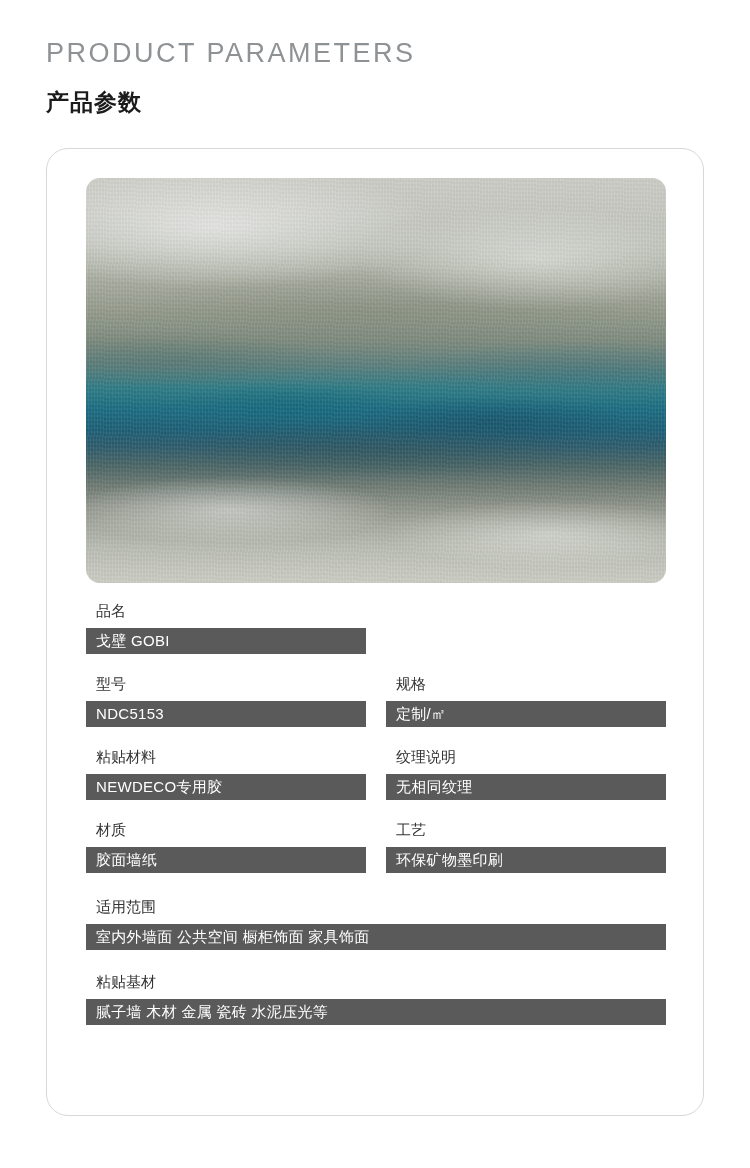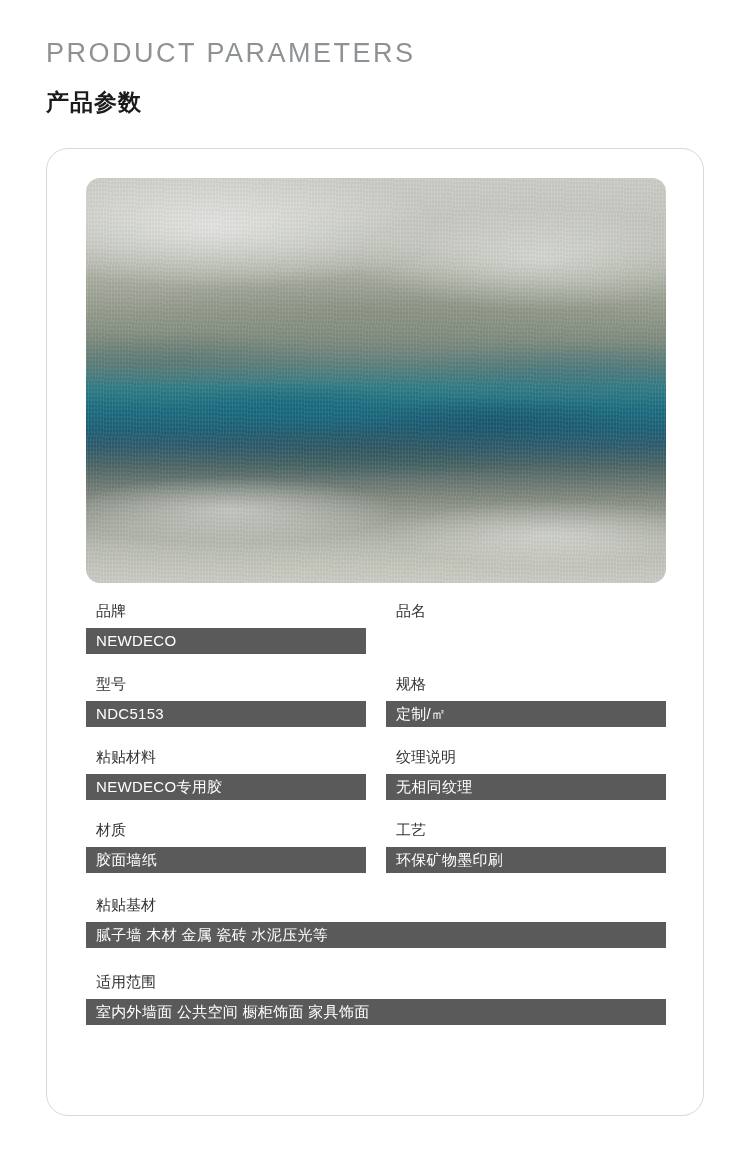--- a/index.html
+++ b/index.html
@@ -168,25 +168,22 @@
       <div class="img-layer img-base"></div>
       <div class="img-layer img-cloud1"></div>
       <div class="img-layer img-cloud2"></div>
       <div class="img-layer img-noise"></div>
     </div>
 
     <div class="params">
 
       <div class="row">
         <div class="cell">
-          <div class="label">品牌</div>
-          <div class="value">NEWDECO</div>
-        </div>
-        <div class="cell">
           <div class="label">品名</div>
+          <div class="value">戈壁 GOBI</div>
         </div>
       </div>
 
       <div class="row">
         <div class="cell">
           <div class="label">型号</div>
           <div class="value">NDC5153</div>
         </div>
         <div class="cell">
           <div class="label">规格</div>
@@ -206,32 +203,32 @@
       </div>
 
       <div class="row">
         <div class="cell">
           <div class="label">材质</div>
           <div class="value">胶面墙纸</div>
         </div>
         <div class="cell">
           <div class="label">工艺</div>
           <div class="value">环保矿物墨印刷</div>
+        </div>
+      </div>
+
+      <div class="row" style="margin-top:24px;">
+        <div class="cell full">
+          <div class="label">适用范围</div>
+          <div class="value">室内外墙面 公共空间 橱柜饰面 家具饰面</div>
         </div>
       </div>
 
       <div class="row" style="margin-top:22px;">
         <div class="cell full">
           <div class="label">粘贴基材</div>
           <div class="value">腻子墙 木材 金属 瓷砖 水泥压光等</div>
         </div>
       </div>
 
-      <div class="row" style="margin-top:24px;">
-        <div class="cell full">
-          <div class="label">适用范围</div>
-          <div class="value">室内外墙面 公共空间 橱柜饰面 家具饰面</div>
-        </div>
-      </div>
-
     </div>
   </div>
 </div>
 
 </body></html>

